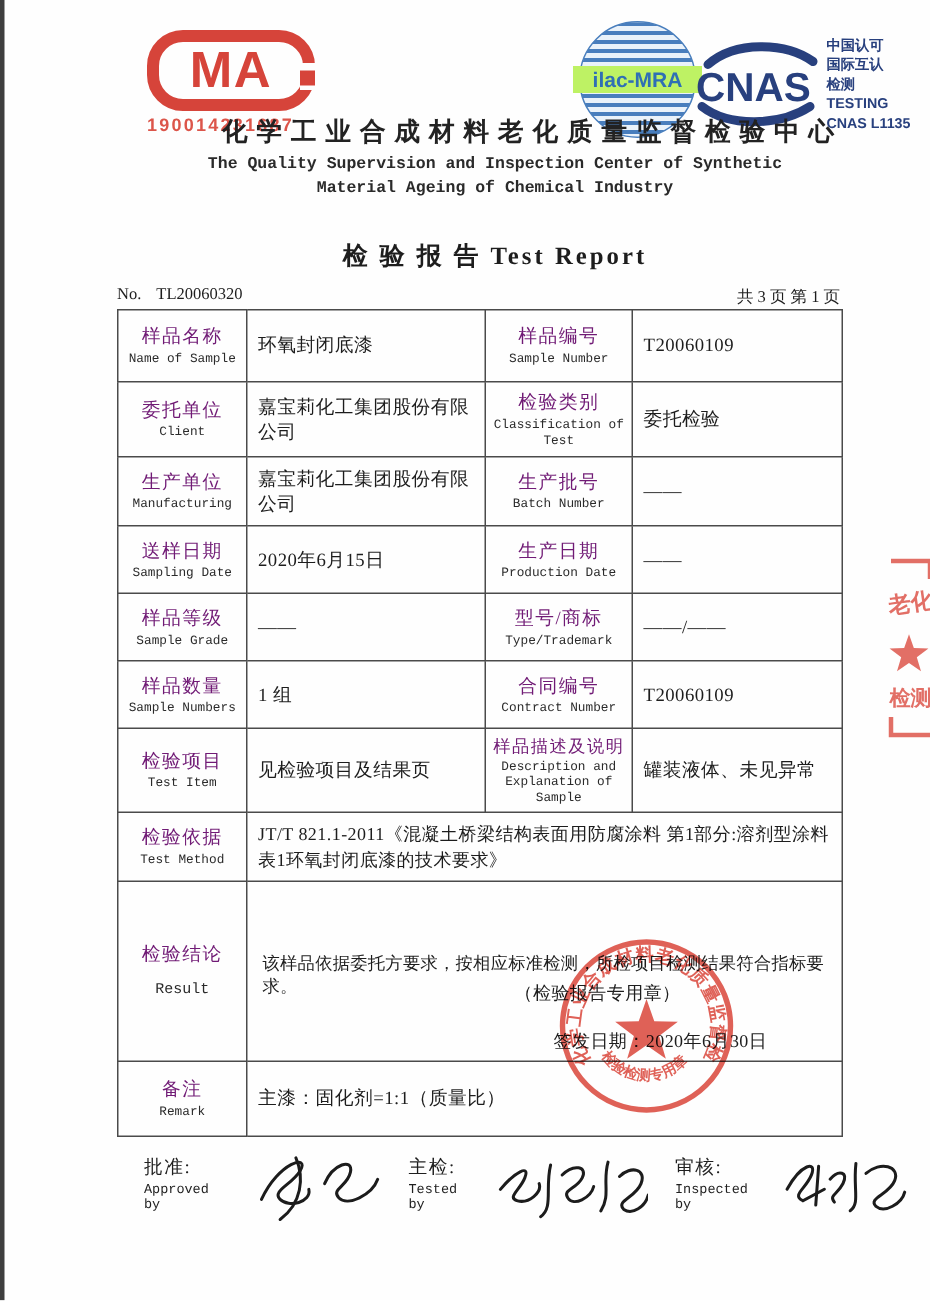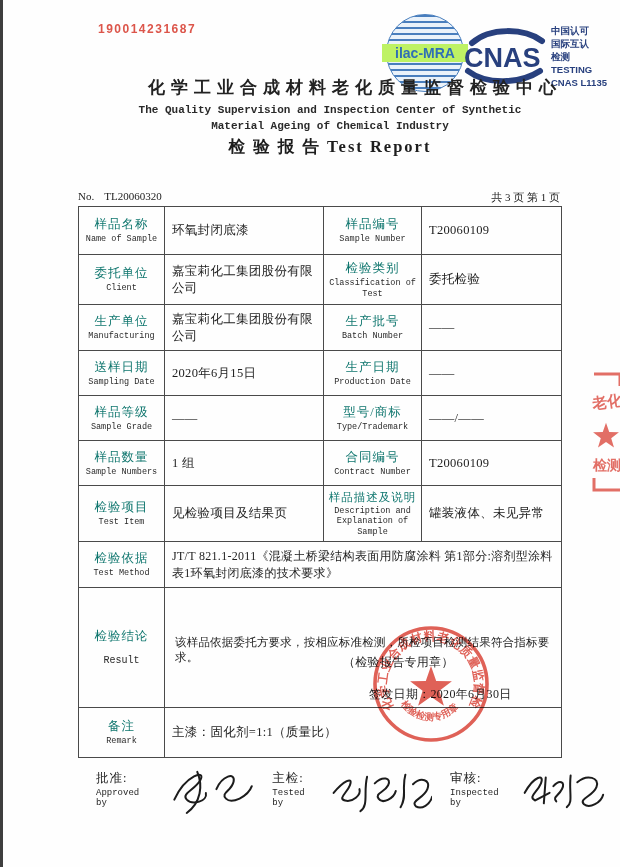--- a/index.html
+++ b/index.html
@@ -35,32 +35,32 @@
   .accr{position:absolute;left:551px;top:24px;line-height:13px;
     font-family:"Liberation Sans",sans-serif;font-weight:bold;font-size:9.5px;color:#28407e;}
 
   
   .org-cn{position:absolute;left:90px;top:76px;width:530px;text-align:center;
     font-size:17px;font-weight:bold;letter-spacing:6px;color:#222;}
   .org-en{position:absolute;left:40px;width:580px;text-align:center;
     font-family:"Liberation Mono","DejaVu Sans Mono",monospace;font-size:11px;font-weight:bold;color:#2a2a2a;}
   .org-en1{top:104px;}
   .org-en2{top:120px;}
-  .report-title{position:absolute;left:40px;top:136px;width:580px;text-align:center;
+  .report-title{position:absolute;left:40px;top:160px;width:580px;text-align:center;
     font-size:16.5px;font-weight:bold;letter-spacing:2px;color:#1d1d1d;}
 
   .meta-row{position:absolute;left:78px;top:190px;width:482px;display:flex;justify-content:space-between;
     font-family:Liberation Serif, serif;font-size:11px;color:#1d1d1d;}
   .meta-no b{font-weight:normal;margin-right:10px;}
 
   
   table.report{position:absolute;left:78px;top:206px;width:483px;border-collapse:collapse;table-layout:fixed;}
   table.report td{border:1px solid #4a4a4a;padding:2px 4px;vertical-align:middle;overflow:hidden;}
   .lbl{text-align:center;}
-  .lbl .cn{font-size:12.5px;letter-spacing:1px;color:#0f766e;}
+  .lbl .cn{font-size:12.5px;letter-spacing:1px;color:#701a75;}
   .lbl .en{font-family:"Liberation Mono","DejaVu Sans Mono",monospace;font-size:8.5px;line-height:1.2;color:#2a2a2a;margin-top:1px;}
   .val{font-size:12.5px;padding-left:7px !important;color:#1d1d1d;letter-spacing:.3px;}
   tr.r1{height:48px;} tr.r2{height:50px;padding-left:28px;} tr.r3{height:46px;} tr.r4{height:45px;}
   tr.r5{height:45px;} tr.r6{height:45px;} tr.r7{height:56px;} tr.r8{height:46px;}
   tr.r9{height:120px;} tr.r10{height:50px;}
   td.result-cell{position:relative;vertical-align:top;}
   .result-text{margin:4px 2px 0 3px;font-size:11.5px;letter-spacing:.2px;}
   .seal-note{position:absolute;left:178px;top:66px;font-size:12px;}
   .issue-line{position:absolute;left:204px;top:98px;font-size:12px;}
 
@@ -75,20 +75,25 @@
   .sig-labels .en{font-family:"Liberation Mono","DejaVu Sans Mono",monospace;font-size:9px;margin-top:1px;}
   .sig-svg{margin:-6px 0 0 6px;}
 </style>
 </head>
 <body>
 
 <div class="page">
   <div class="scan-edge"></div>
 
   <div class="cma">
+    <div class="cma-box">
+      <span class="cma-ma">MA</span>
+      <span class="cma-gap"></span>
+      <span class="cma-dot"></span>
+    </div>
     <div class="cma-num">190014231687</div>
   </div>
 
   <div class="ilac">
     <div class="ilac-globe"></div>
     <div class="ilac-band">ilac-MRA</div>
   </div>
 
   <svg class="cnas" width="90" height="60" viewBox="0 0 90 60">
     <path d="M12 17 C30 1 64 2 82 15" fill="none" stroke="#28407e" stroke-width="6" stroke-linecap="round"></path>

